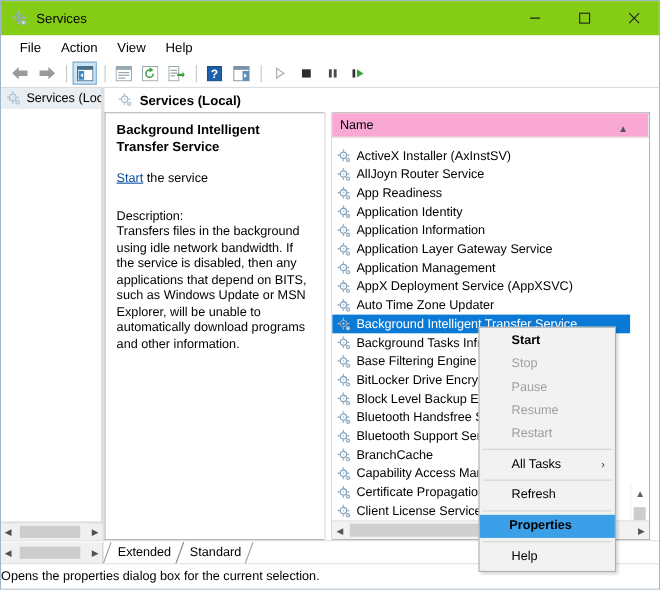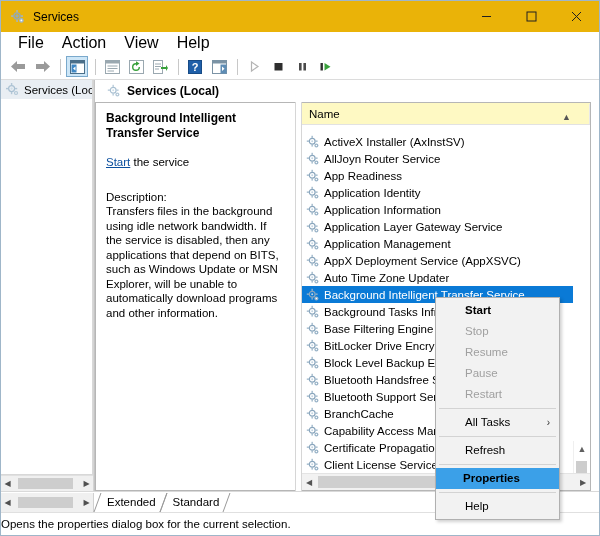--- a/index.html
+++ b/index.html
@@ -20,21 +20,21 @@
     background: #ffffff;
     border: 1px solid #9fb6c9;
     box-sizing: border-box;
     display: flex;
     flex-direction: column;
   }
 
   
   .titlebar {
     height: 31px;
-    background: #eab308;
+    background: #84cc16;
     display: flex;
     align-items: center;
     flex: 0 0 auto;
     position: relative;
     justify-content: flex-end;
   }
   .titlebar .tb-icon {
     width: 16px; height: 16px;
     margin-left: 9px; margin-right: 7px;
     flex: 0 0 auto;
@@ -56,21 +56,21 @@
   .menubar {
     height: 22px;
     display: flex;
     align-items: center;
     padding-left: 8px;
     background: #ffffff;
     flex: 0 0 auto;
   }
   .menu-item {
     padding: 2px 9px;
-    font-size: 16px;
+    font-size: 12px;
     color: #000;
     line-height: 16px;
   }
 
   
   .toolbar {
     height: 25px;
     display: flex;
     align-items: center;
     padding-left: 6px;
@@ -206,21 +206,21 @@
     flex-direction: column;
     border: 1px solid #b6b6b6;
     border-left: none;
     background: #ffffff;
     position: relative;
   }
   .lv-head {
     height: 21px;
     display: flex;
     flex: 0 0 auto;
-    background: #fef9c3;
+    background: #f9a8d4;
     border-bottom: 1px solid #e2e2e2;
     align-items: center;
     position: relative;
   }
   .lv-col-name {
     flex: 1 1 auto;
     padding-left: 7px;
     font-size: 11.5px;
     line-height: 20px;
     border-right: 1px solid #e8e8e8;
@@ -909,22 +909,22 @@
     <div class="tab">Standard</div>
   </div>
 
   <div class="statusbar">
     <span>Opens the properties dialog box for the current selection.</span>
   </div>
 
   <div class="ctxmenu" id="ctxmenu">
       <div class="ctxitem bold"><span>Start</span></div>
       <div class="ctxitem disabled"><span>Stop</span></div>
+      <div class="ctxitem disabled"><span>Pause</span></div>
       <div class="ctxitem disabled"><span>Resume</span></div>
-      <div class="ctxitem disabled"><span>Pause</span></div>
       <div class="ctxitem disabled"><span>Restart</span></div>
       <div class="ctxsep"></div>
       <div class="ctxitem"><span>All Tasks</span><span class="submark">›</span></div>
       <div class="ctxsep"></div>
       <div class="ctxitem"><span>Refresh</span></div>
       <div class="ctxsep"></div>
       <div class="ctxitem highlight"><span>Properties</span></div>
       <div class="ctxsep"></div>
       <div class="ctxitem"><span>Help</span></div>
     </div>

